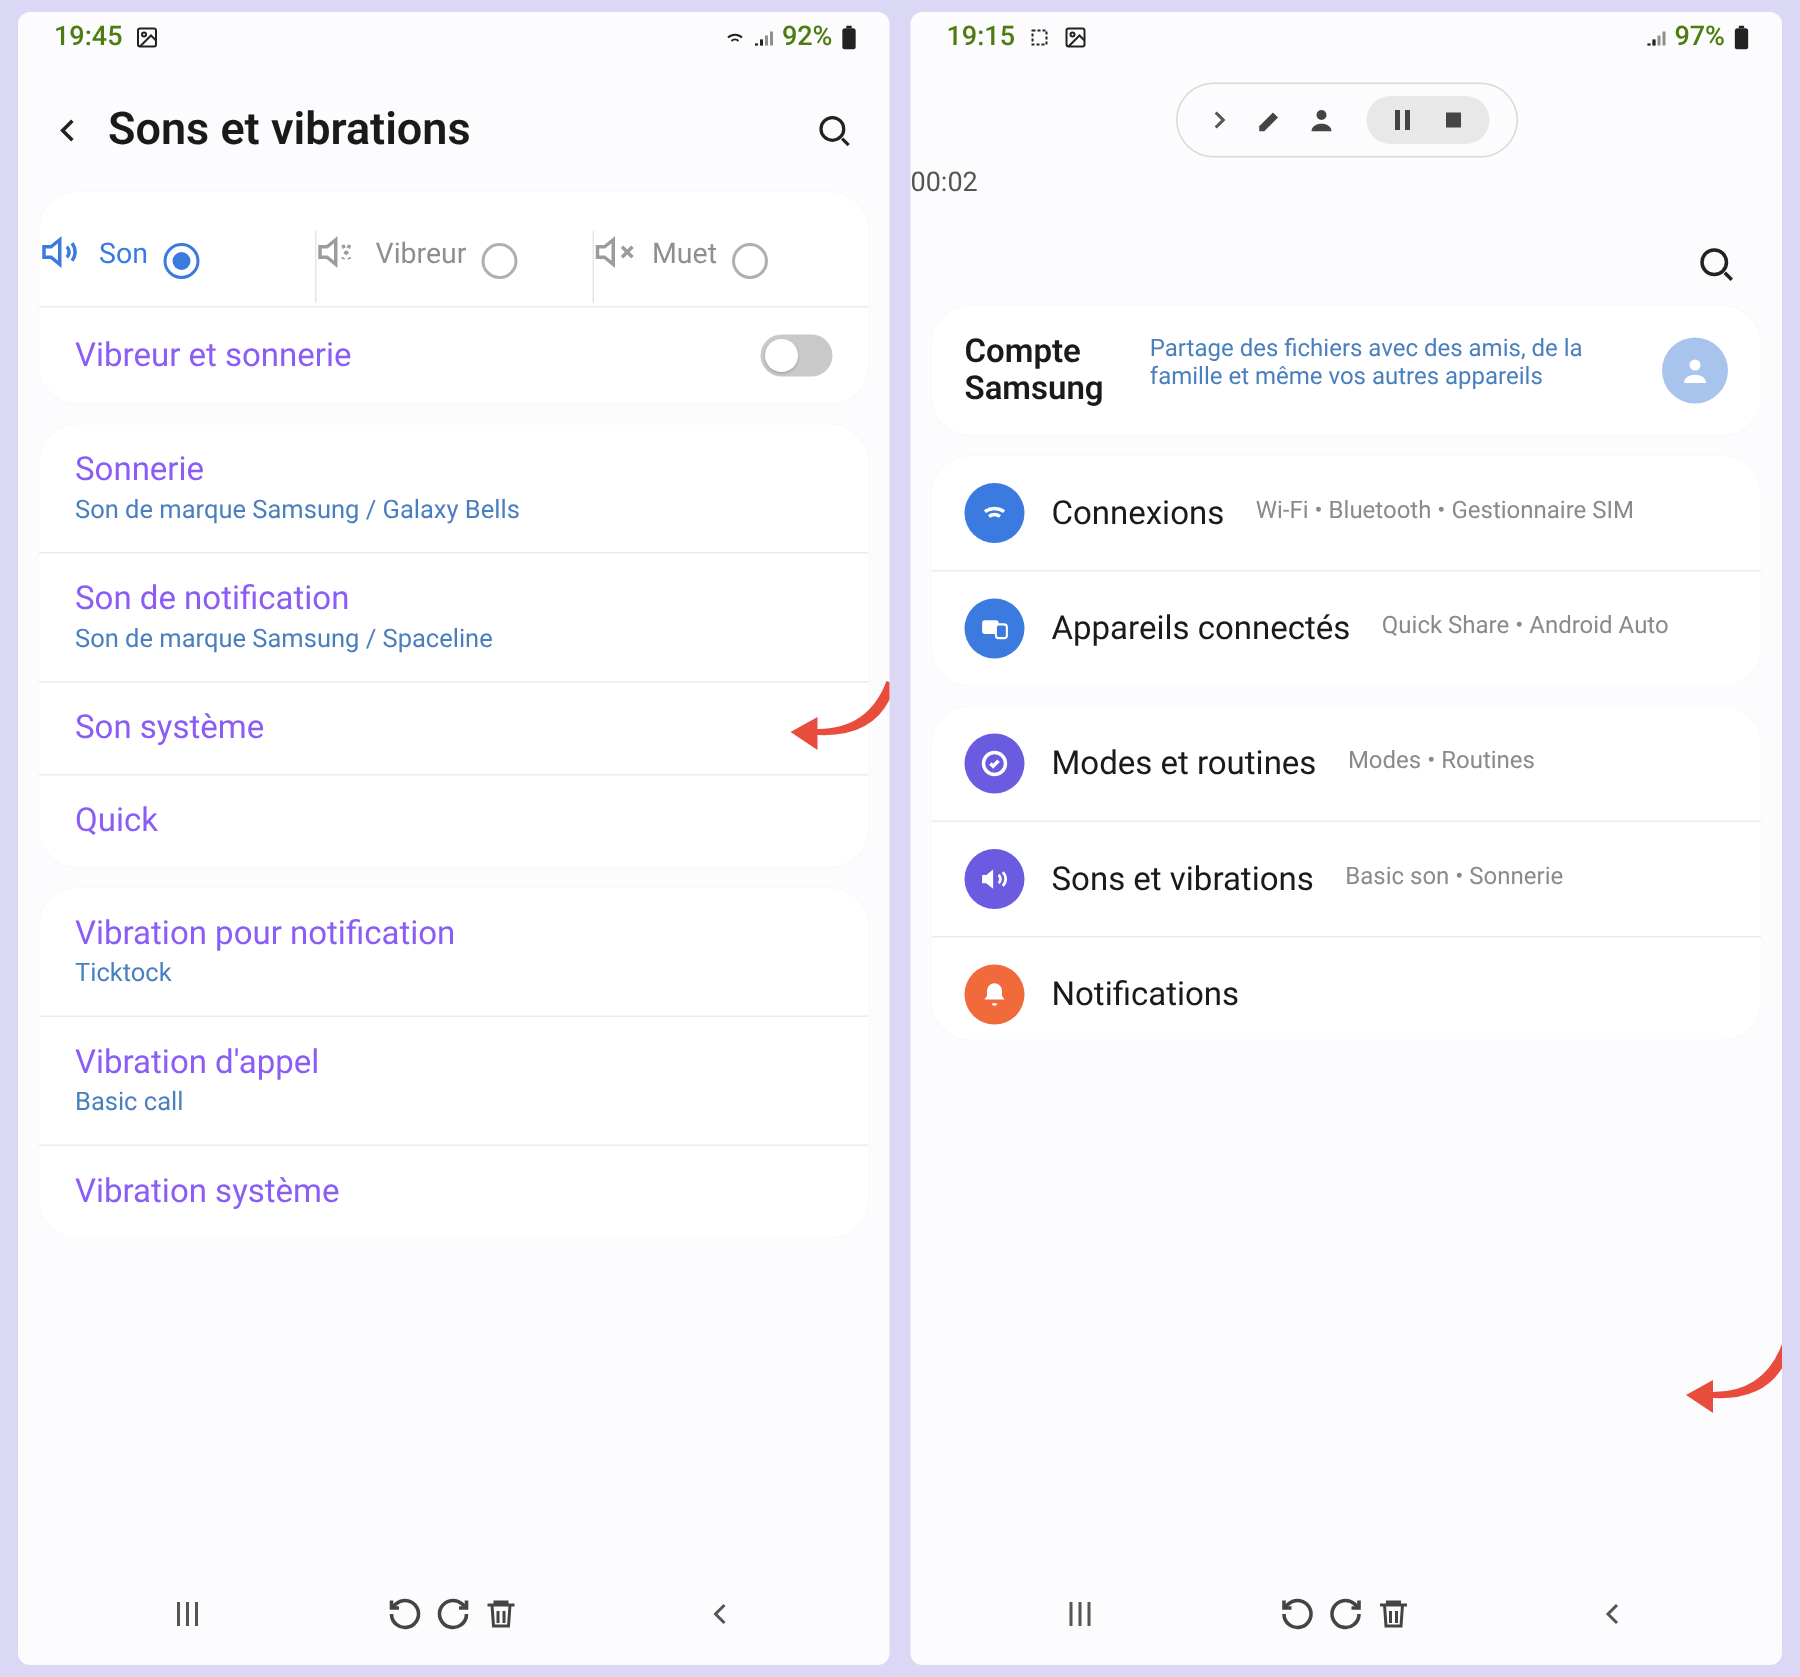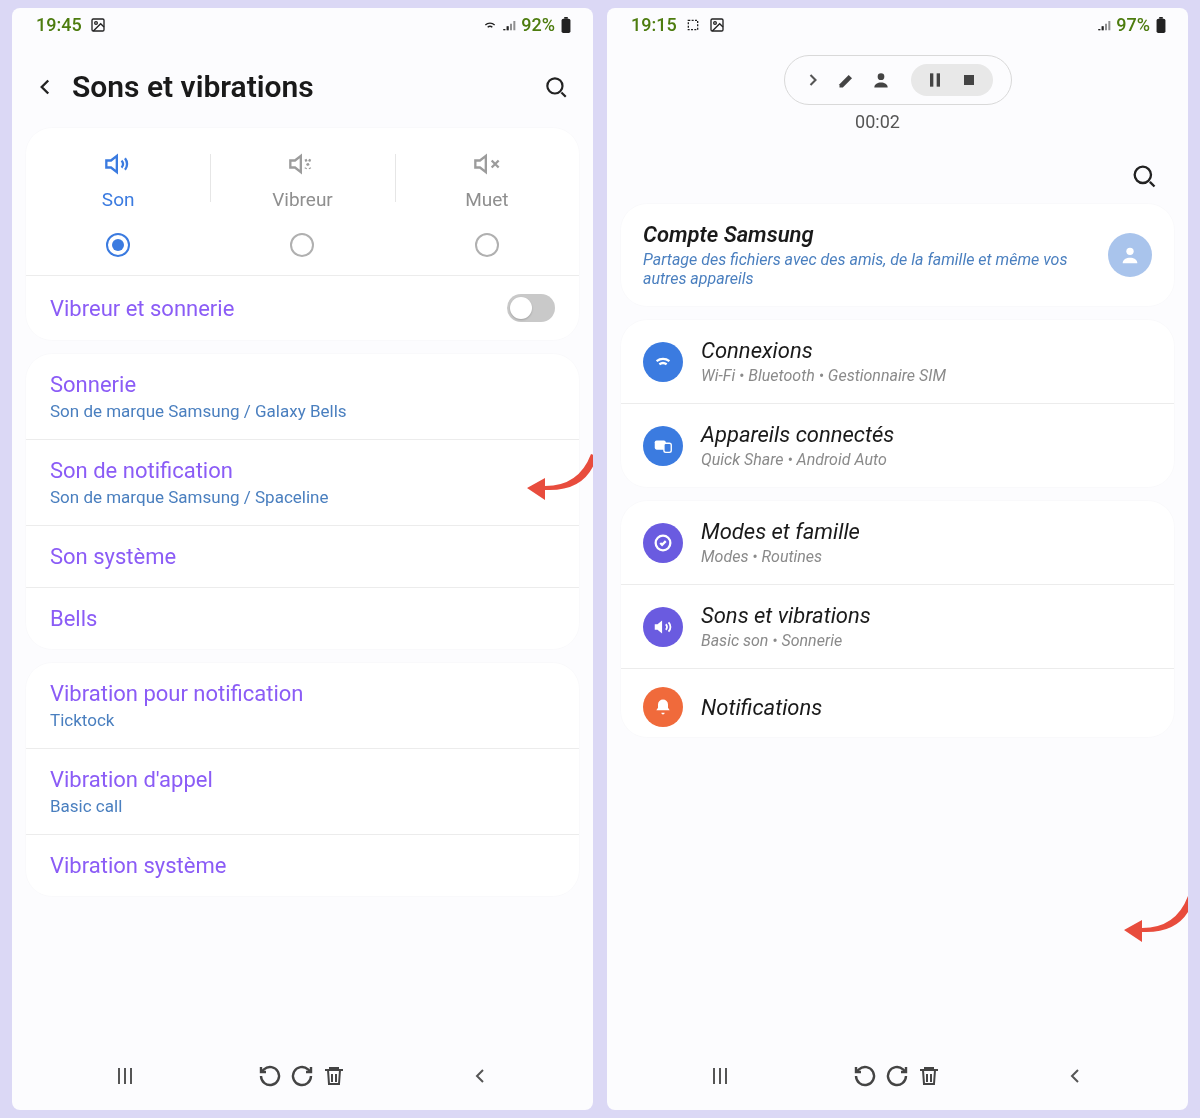--- a/index.html
+++ b/index.html
@@ -51,21 +51,21 @@
   box-shadow: 0 0 0 1px rgba(0,0,0,0.01);
 }
 
 .mode-row {
   display: flex;
   padding: 22px 0 10px 0;
 }
 .mode-item {
   flex: 1;
   display: flex;
-  flex-direction: column;
+  flex-direction: row;
   align-items: center;
   gap: 10px;
   position: relative;
 }
 .mode-item + .mode-item::before {
   content: "";
   position: absolute;
   left: 0;
   top: 4px;
   width: 1px;
@@ -144,21 +144,21 @@
 .rec-bar .seg {
   display: flex; align-items: center; gap: 14px;
 }
 .rec-bar .pill {
   background: #e8e8e8;
   border-radius: 20px;
   padding: 6px 14px;
   display: flex; gap: 14px;
 }
 .rec-bar svg { width: 20px; height: 20px; }
-.rec-time { text-align: center; font-size: 18px; color: #555; padding-right: 40px; margin-bottom: 30px; }
+.rec-time { text-align: left; font-size: 18px; color: #555; padding-right: 40px; margin-bottom: 30px; }
 
 .big-title {
   font-size: 44px;
   font-weight: 500;
   text-align: center;
   margin: 36px 0 110px 0;
   color: #1a1a1a;
 }
 .search-row { display: flex; justify-content: flex-end; padding: 0 30px 14px 0; }
 .search-row .search-btn { width: 28px; height: 28px; }
@@ -168,21 +168,21 @@
   align-items: center;
   padding: 18px 22px;
   gap: 18px;
 }
 .setting-row + .setting-row { border-top: 1px solid #ececec; }
 .circle-icon {
   width: 40px; height: 40px; border-radius: 50%;
   display: flex; align-items: center; justify-content: center;
   flex-shrink: 0;
 }
-.setting-text { display: flex; flex-direction: column; gap: 3px; font-style: italic; }
+.setting-text { display: flex; flex-direction: row; gap: 21px; }
 .setting-title { font-size: 22px; color: #1a1a1a; }
 .setting-sub { font-size: 16px; color: #8a8a8a; }
 .account-avatar {
   width: 44px; height: 44px; border-radius: 50%;
   background: #a9c4ec;
   display: flex; align-items: center; justify-content: center;
 }
 
 .nav-bar {
   display: flex;
@@ -278,21 +278,21 @@
     <div class="row-item">
       <div class="row-stack">
         <span class="row-title">Son de notification</span>
         <span class="row-sub">Son de marque Samsung / Spaceline</span>
       </div>
     </div>
     <div class="row-item">
       <span class="row-title">Son système</span>
     </div>
     <div class="row-item">
-      <span class="row-title">Bells</span>
+      <span class="row-title">Quick</span>
     </div>
   </div>
 
   <div class="card">
     <div class="row-item">
       <div class="row-stack">
         <span class="row-title">Vibration pour notification</span>
         <span class="row-sub">Ticktock</span>
       </div>
     </div>
@@ -436,21 +436,21 @@
 
   <div class="card">
     <div class="setting-row">
       <div class="circle-icon" style="background:#6a5be0">
         <svg width="22" height="22" viewBox="0 0 24 24" fill="none" stroke="#fff" stroke-width="2.5">
             <circle cx="12" cy="12" r="8"></circle>
             <path d="M9 12l2 2 4-4"></path>
           </svg>
       </div>
       <div class="setting-text">
-        <span class="setting-title">Modes et famille</span>
+        <span class="setting-title">Modes et routines</span>
         <span class="setting-sub">Modes  •  Routines</span>
       </div>
     </div>
     <div class="setting-row">
       <div class="circle-icon" style="background:#6a5be0">
         <svg width="22" height="22" viewBox="0 0 24 24" fill="#fff">
             <path d="M11 5L6 9H3v6h3l5 4V5z"></path>
             <path d="M15 9a4 4 0 0 1 0 6M18 7a7 7 0 0 1 0 10" fill="none" stroke="#fff" stroke-width="2"></path>
           </svg>
       </div>

